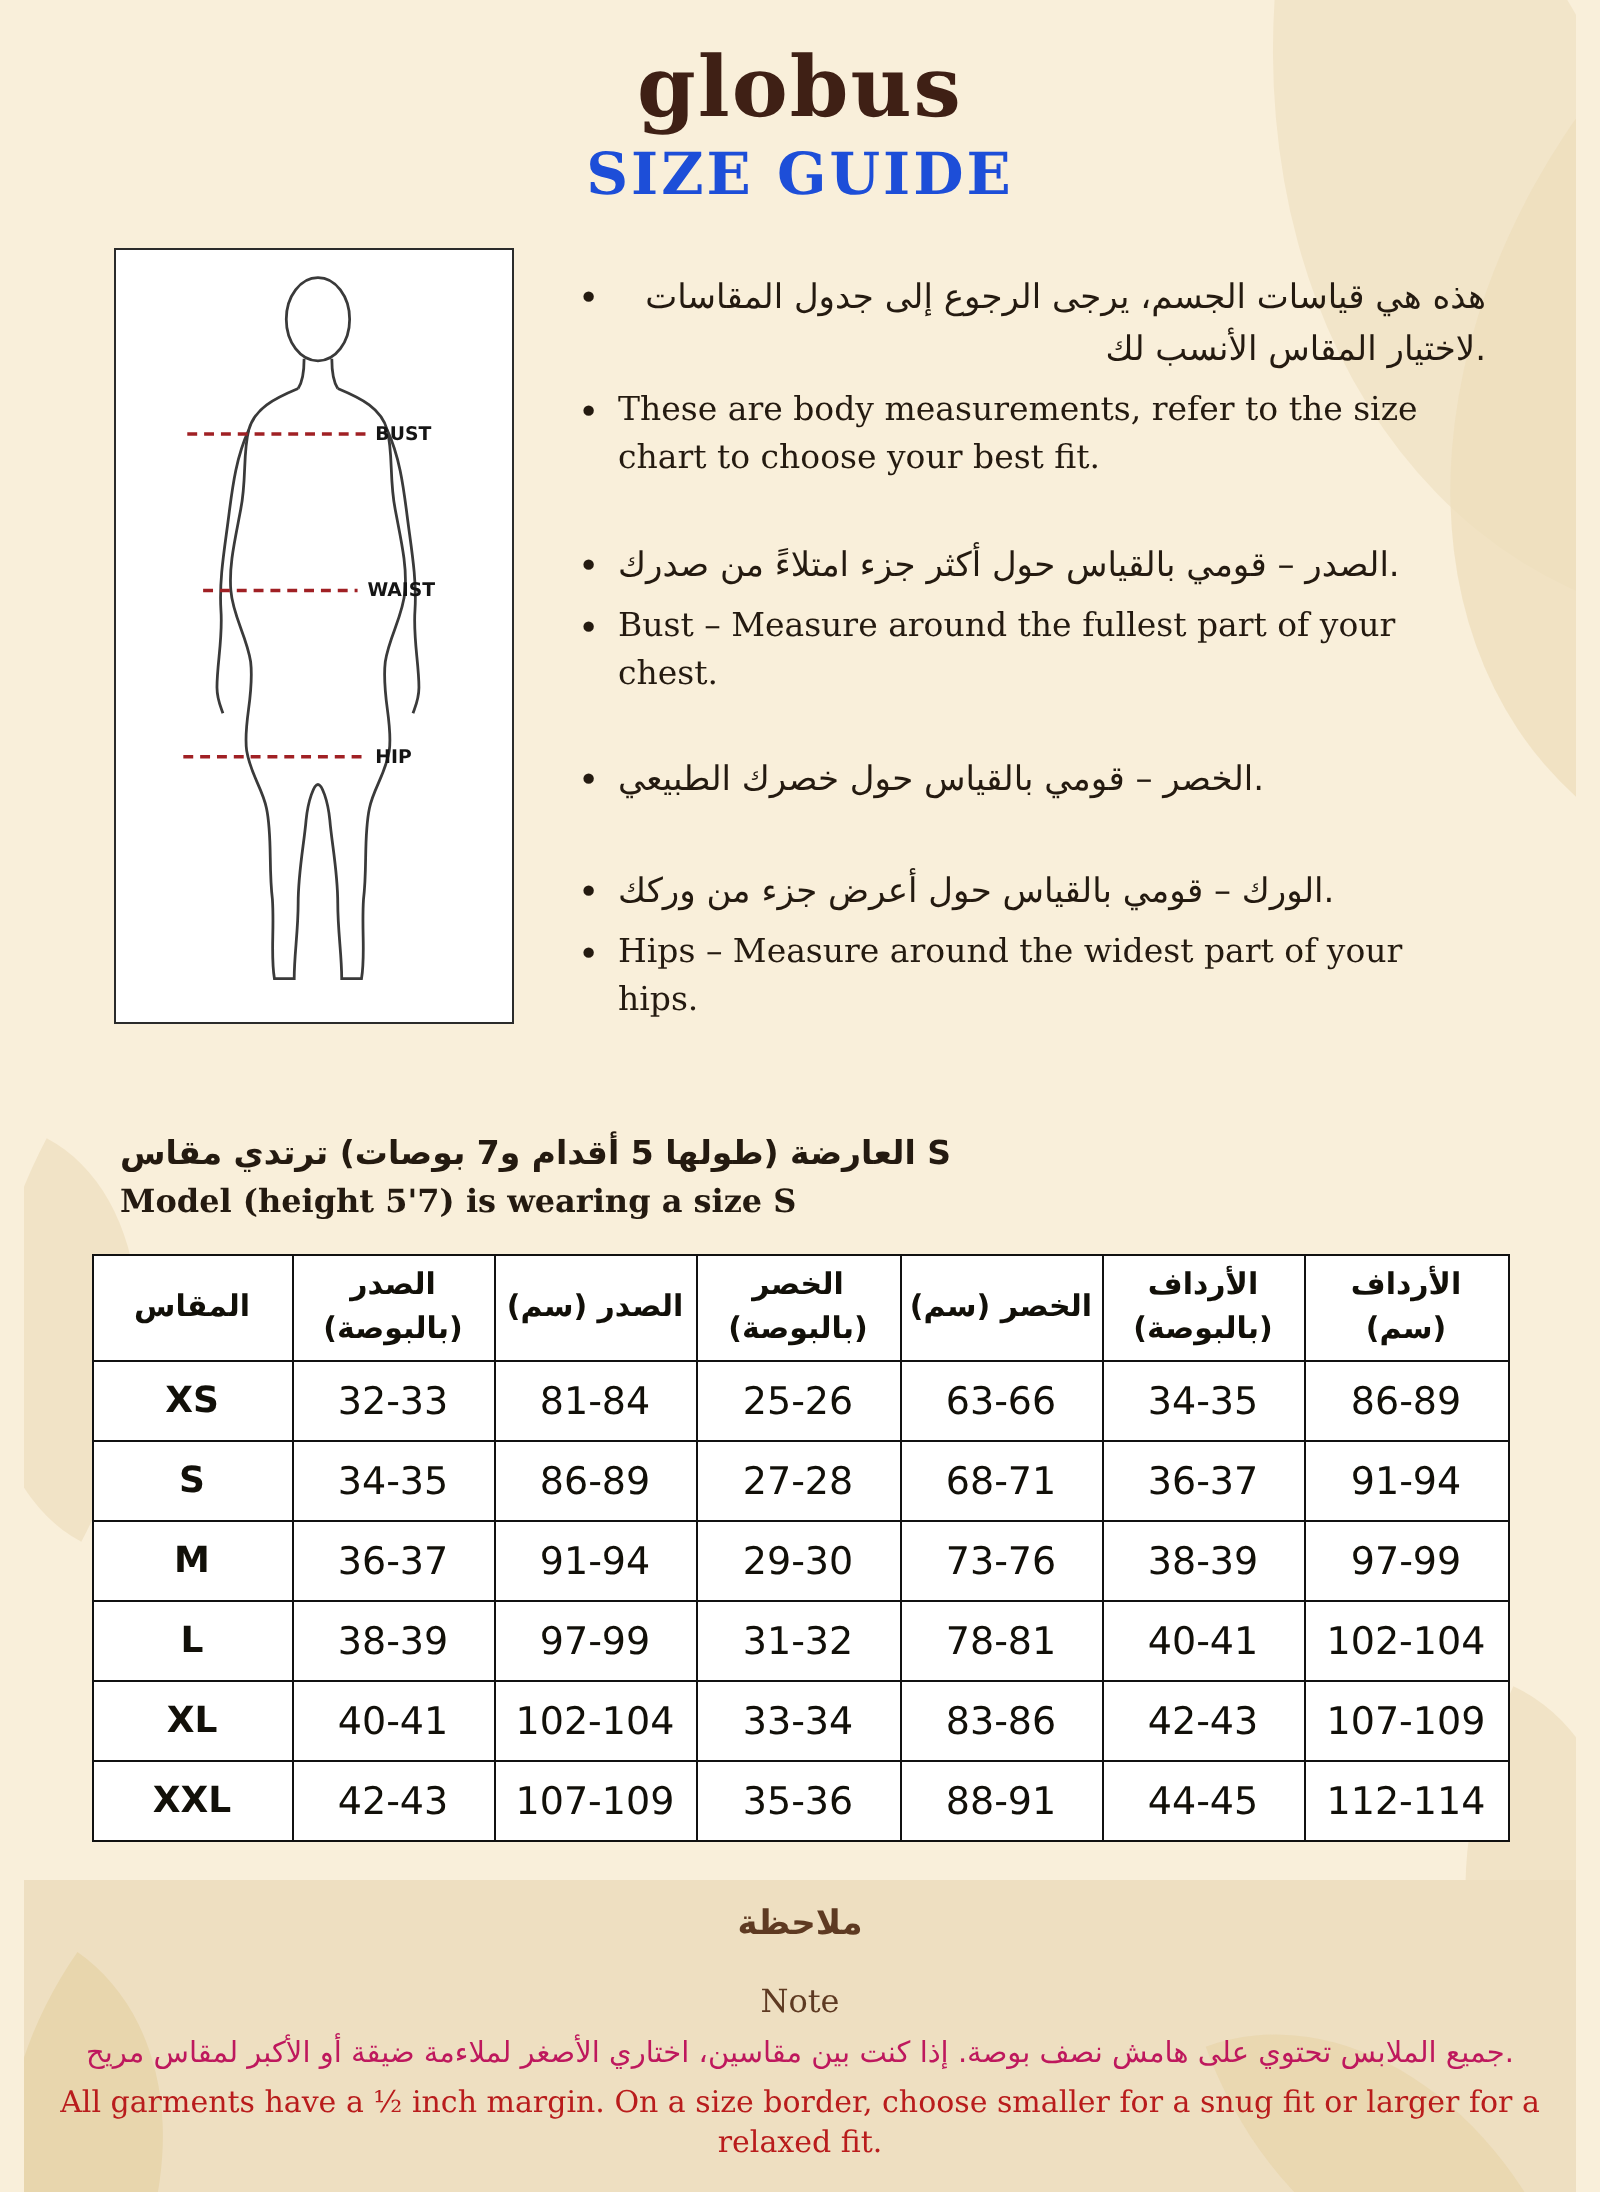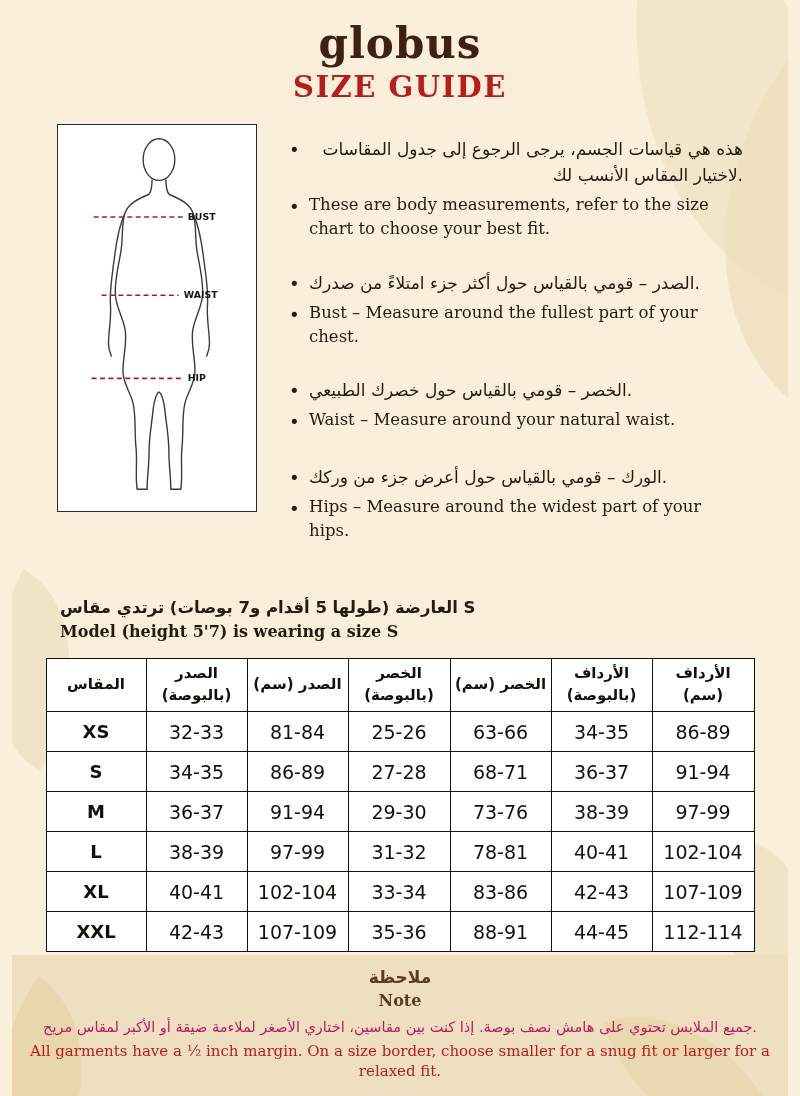--- a/index.html
+++ b/index.html
@@ -9,21 +9,21 @@
   .leaf{position:absolute;background:#f0e2c3;border-radius:0 100% 0 100%;z-index:0;}
   .leaf-tr1{top:-70px;right:-80px;width:270px;height:340px;transform:rotate(18deg);background:#f2e5c9;}
   .leaf-tr2{top:60px;right:-130px;width:230px;height:300px;transform:rotate(42deg);background:#eeddbb;opacity:.75;}
   .leaf-ml{top:585px;left:-35px;width:110px;height:170px;transform:rotate(28deg);background:#f1e3c6;}
   .leaf-bl{top:925px;left:-55px;width:150px;height:210px;transform:rotate(-28deg);background:#efe0bf;}
   .leaf-mr{top:860px;right:-45px;width:120px;height:180px;transform:rotate(25deg);background:#f1e3c6;}
 
   .hdr{position:relative;z-index:1;text-align:center;padding-top:22px;}
   .logo{font-family:"DejaVu Serif",serif;font-weight:bold;font-size:42px;line-height:1.05;
         color:#3f2015;letter-spacing:1px;}
-  .title{font-family:"DejaVu Serif",serif;font-weight:bold;font-size:29px;color:#b91c1c;
+  .title{font-family:"DejaVu Serif",serif;font-weight:bold;font-size:29px;color:#1d4ed8;
          letter-spacing:1.5px;margin-top:4px;}
 
   .content{position:relative;z-index:1;display:flex;margin:20px 45px 0 45px;}
   .figure-box{width:200px;height:388px;background:#ffffff;border:1px solid #2b2b2b;flex:0 0 auto;box-sizing:border-box;}
   .figure-box svg{display:block;width:100%;height:100%;}
 
   .instructions{margin-left:32px;padding-top:12px;flex:1 1 auto;}
   .group{margin-bottom:29px;}
   .inst{display:flex;align-items:flex-start;}
   .inst::before{content:"•";flex:0 0 20px;font-size:18px;line-height:1.5;color:#241a10;}
@@ -44,21 +44,21 @@
   .size-table tbody th{font-size:18px;height:39px;font-weight:bold;}
   .size-table tbody td{font-size:19px;height:39px;font-weight:normal;}
 
   .note-band{position:absolute;left:0;right:0;bottom:0;z-index:1;background:#eedfc1;
              text-align:center;padding:11px 18px 15px 18px;overflow:hidden;}
   .note-band .leaf{background:#e8d6ad;z-index:0;}
   .leaf-nb1{left:-30px;bottom:-60px;width:120px;height:160px;transform:rotate(35deg);}
   .leaf-nb2{right:30px;bottom:-70px;width:130px;height:170px;transform:rotate(-20deg);opacity:.8;}
   .note-inner{position:relative;z-index:1;}
   .nt-ar{color:#5e3a22;font-weight:bold;font-size:17px;line-height:1.35;}
-  .nt-en{color:#5e3a22;font-weight:bold;font-size:16px;font-family:"DejaVu Serif",serif;margin-top:2px;}
+  .nt-en{color:#5e3a22;font-weight:normal;font-size:16px;font-family:"DejaVu Serif",serif;margin-top:17px;}
   .nb-ar{font-size:14.5px;color:#be185d;margin-top:7px;line-height:1.4;}
   .nb-en{font-size:15px;color:#b91c1c;margin-top:3px;font-family:"DejaVu Serif",serif;line-height:1.35;}
 </style>
 </head>
 <body>
 
 <div class="page">
 
   <div class="leaf leaf-tr1"></div>
   <div class="leaf leaf-tr2"></div>
@@ -110,23 +110,20 @@
             <div class="txt-ar">الصدر – قومي بالقياس حول أكثر جزء امتلاءً من صدرك.</div>
           </div>
         <div class="inst">
             <div class="txt-en">Bust – Measure around the fullest part of your chest.</div>
           </div>
       </div>
       <div class="group">
         <div class="inst">
             <div class="txt-ar">الخصر – قومي بالقياس حول خصرك الطبيعي.</div>
           </div>
-        <div class="inst">
-            <div class="txt-en">Waist – Measure around your natural waist.</div>
-          </div>
       </div>
       <div class="group">
         <div class="inst">
             <div class="txt-ar">الورك – قومي بالقياس حول أعرض جزء من وركك.</div>
           </div>
         <div class="inst">
             <div class="txt-en">Hips – Measure around the widest part of your hips.</div>
           </div>
       </div>
     </div>

